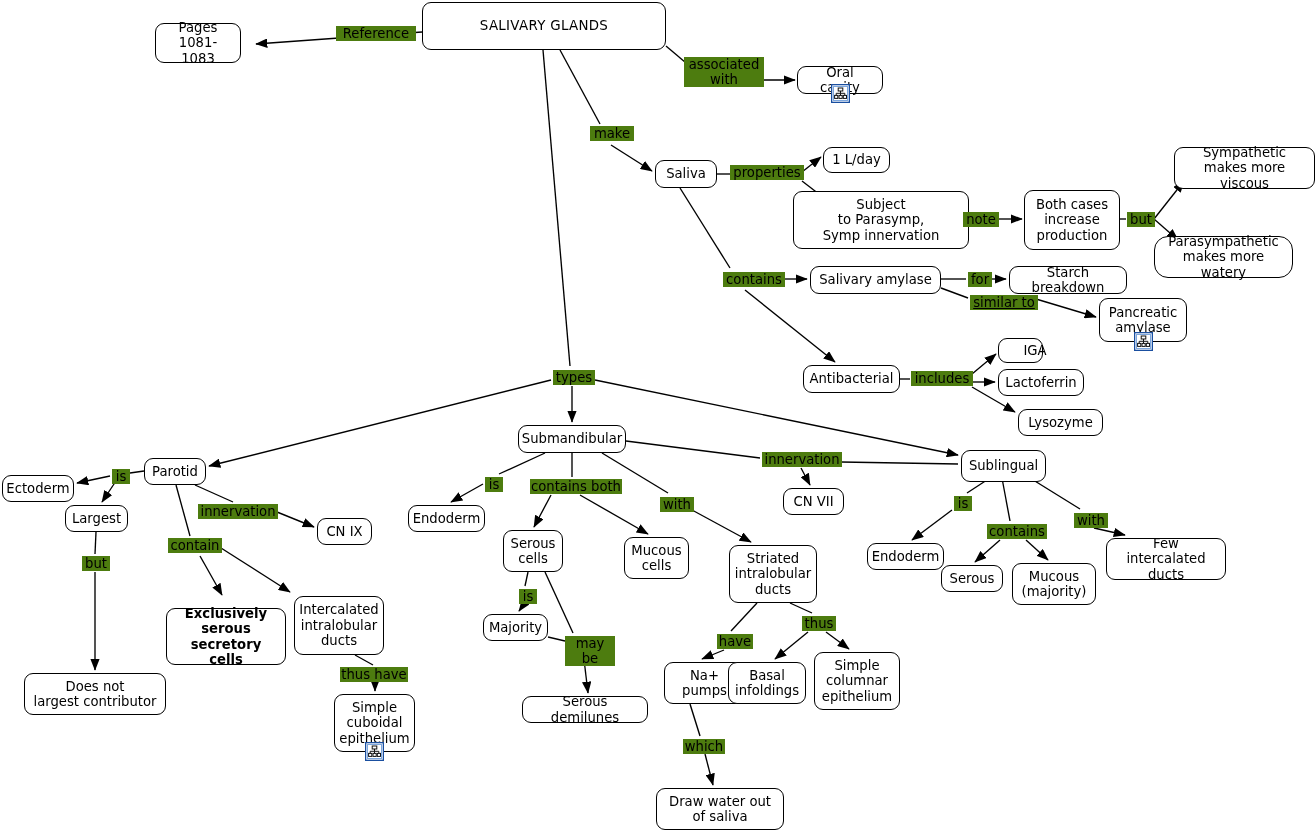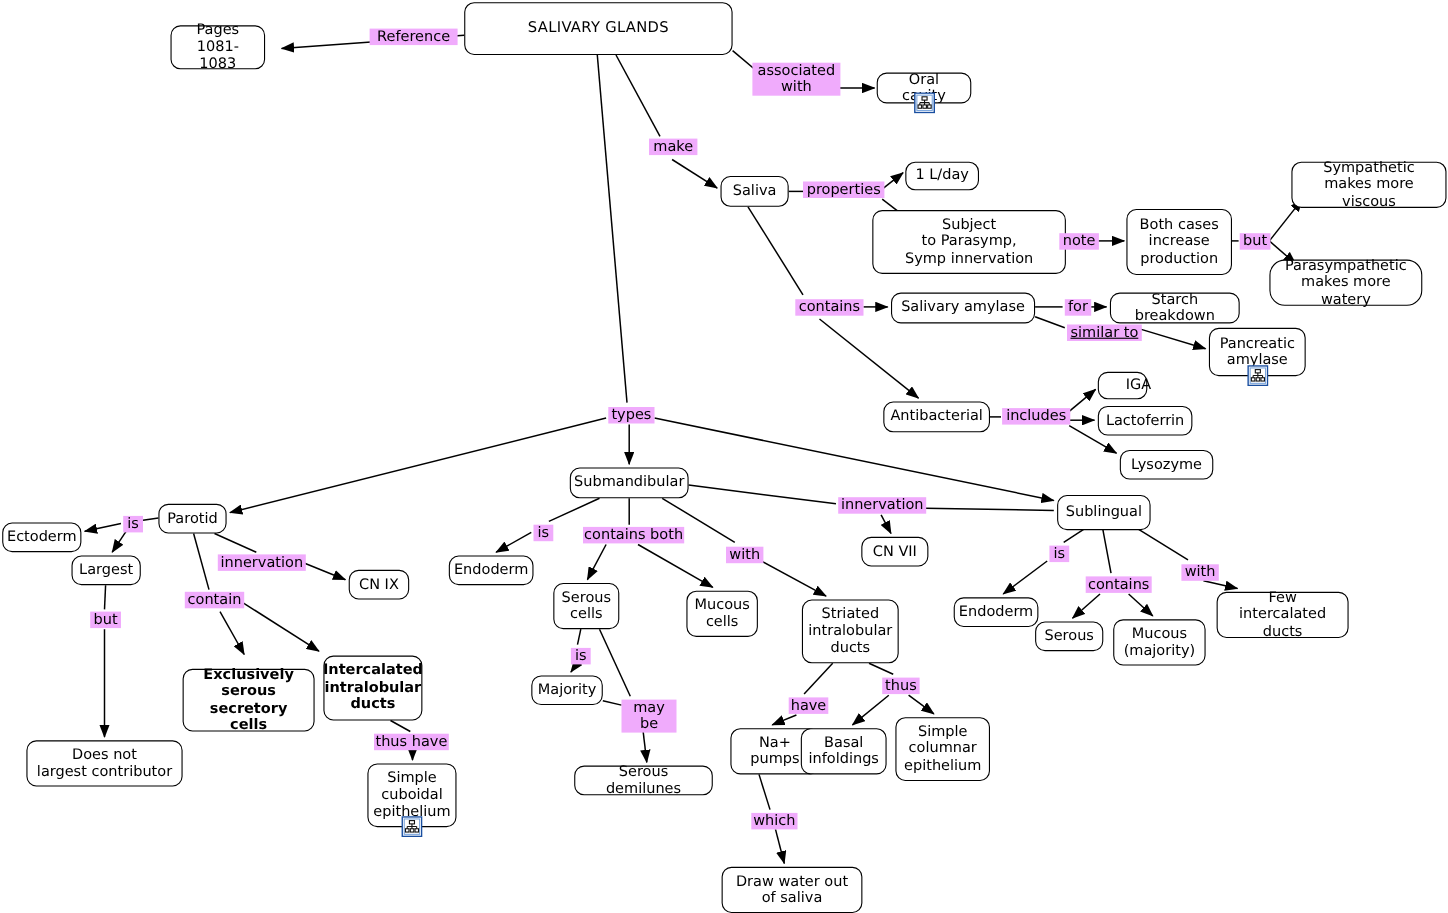--- a/index.html
+++ b/index.html
@@ -41,21 +41,21 @@
   .node.root {
     font-size: 13.4px;
     letter-spacing: 0.3px;
   }
   .edge-label {
     position: absolute;
     color: #000000;
     font-size: 13.2px;
     line-height: 15.2px;
     text-align: center;
-    background: #f0abfc;
+    background: #4d7c0f;
     white-space: pre-line;
     z-index: 3;
     padding: 0 1px;
   }
   .cmap-icon {
     position: absolute;
     width: 19px;
     height: 19px;
     z-index: 4;
   }
@@ -187,21 +187,21 @@
       <div class="node" style="left: 1018px; top: 409px; width: 85px; height: 27px;"><span>Lysozyme</span></div>
       <div class="node" style="left: 144px; top: 458px; width: 62px; height: 27px;"><span>Parotid</span></div>
       <div class="node" style="left: 2px; top: 475px; width: 72px; height: 27px;"><span>Ectoderm</span></div>
       <div class="node" style="left: 65px; top: 505px; width: 63px; height: 27px;"><span>Largest</span></div>
       <div class="node" style="left: 24px; top: 673px; width: 142px; height: 42px;"><span>Does not
 largest contributor</span></div>
       <div class="node" style="left: 317px; top: 518px; width: 55px; height: 27px;"><span>CN IX</span></div>
       <div class="node" style="left: 166px; top: 608px; width: 120px; height: 57px; font-weight: bold;"><span>Exclusively
 serous secretory
 cells</span></div>
-      <div class="node" style="left: 294px; top: 596px; width: 90px; height: 59px; font-weight: bold;"><span>Intercalated
+      <div class="node" style="left: 294px; top: 596px; width: 90px; height: 59px;"><span>Intercalated
 intralobular
 ducts</span></div>
       <div class="node" style="left: 334px; top: 694px; width: 81px; height: 58px;"><span>Simple
 cuboidal
 epithelium</span></div>
       <span class="cmap-icon" style="left: 365px; top: 742px;"><svg viewBox="0 0 19 19" width="19" height="19">
           <rect x="0.5" y="0.5" width="18" height="18" fill="#ffffff" stroke="#1a4fa0" stroke-width="1.6"></rect>
           <rect x="2.5" y="2.5" width="14" height="14" fill="#ffffff" stroke="#7da7dd" stroke-width="1"></rect>
           <rect x="7.2" y="4" width="4.6" height="3" fill="#ffffff" stroke="#111111" stroke-width="1"></rect>
           <path d="M 9.5 7 L 9.5 9.3 M 5.2 9.3 L 13.8 9.3 M 5.2 9.3 L 5.2 11.4 M 9.5 9.3 L 9.5 11.4 M 13.8 9.3 L 13.8 11.4" stroke="#111111" stroke-width="1" fill="none"></path>

